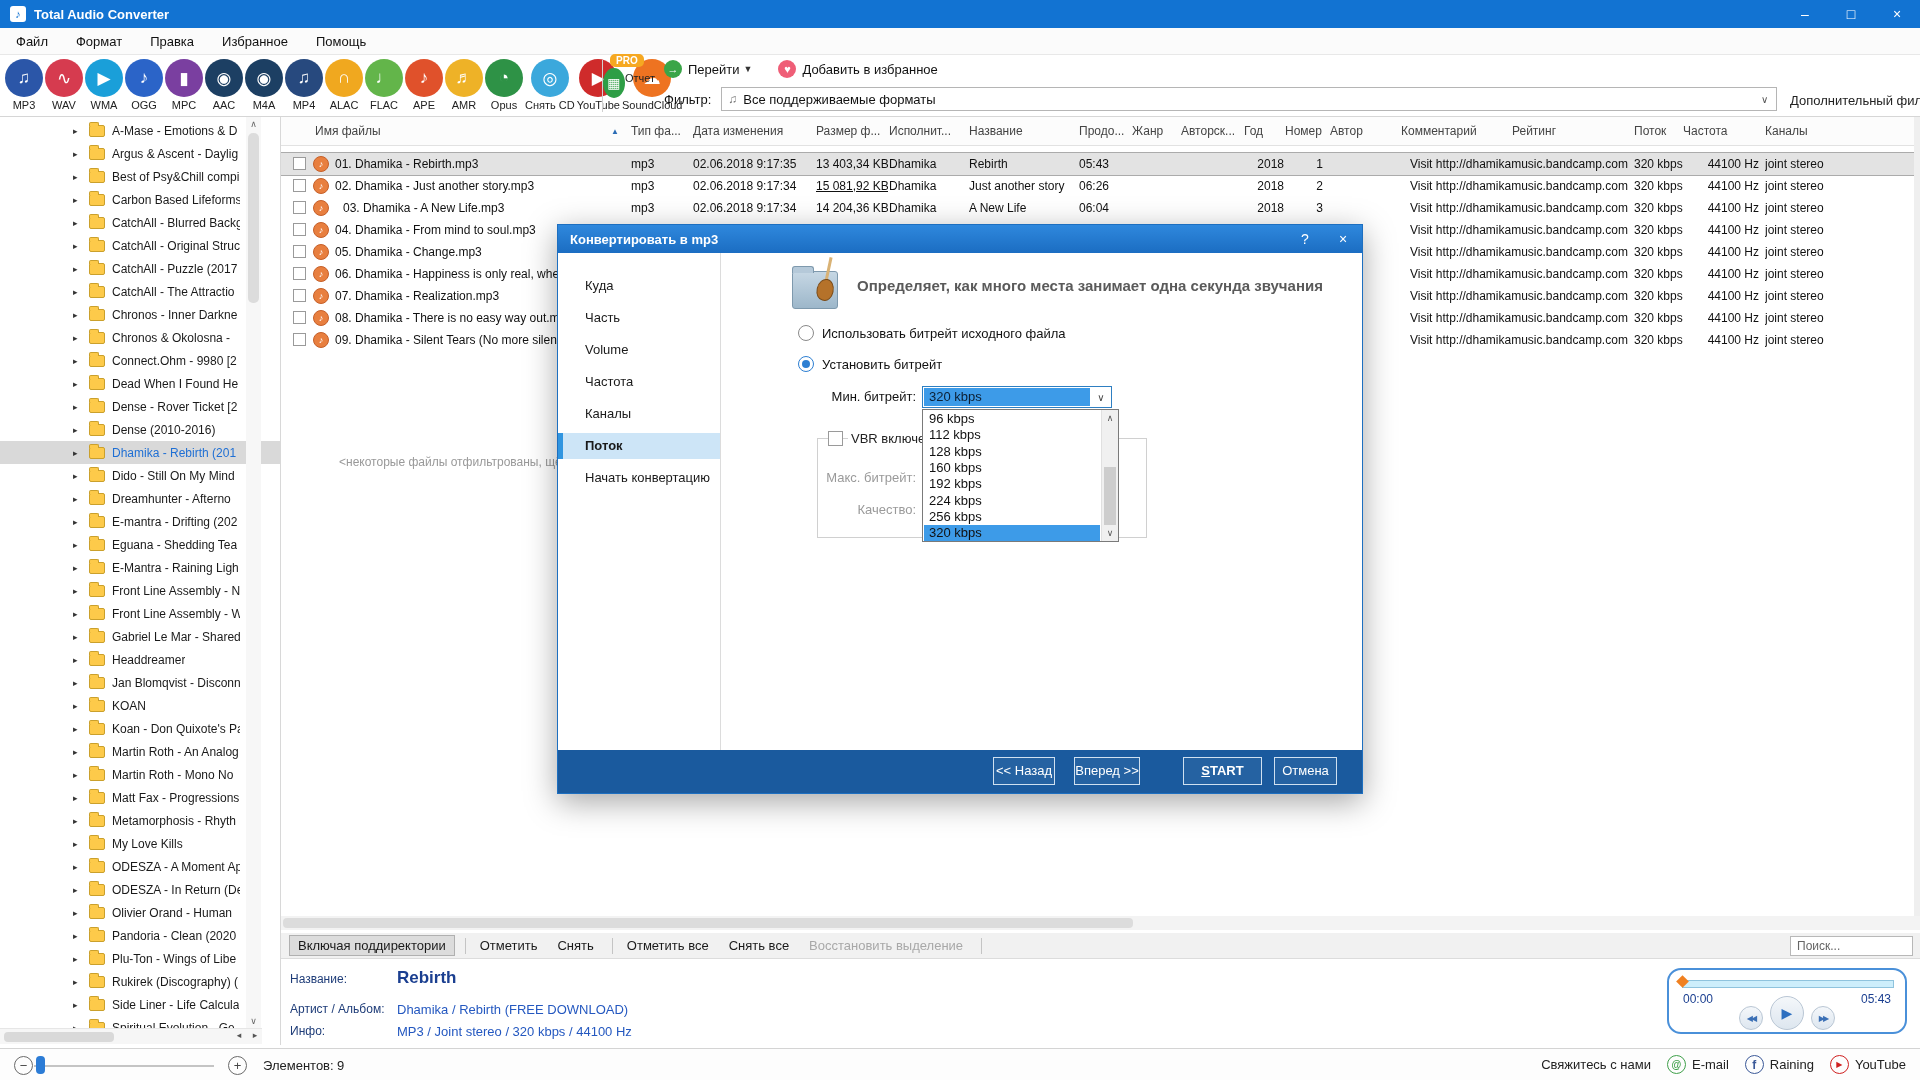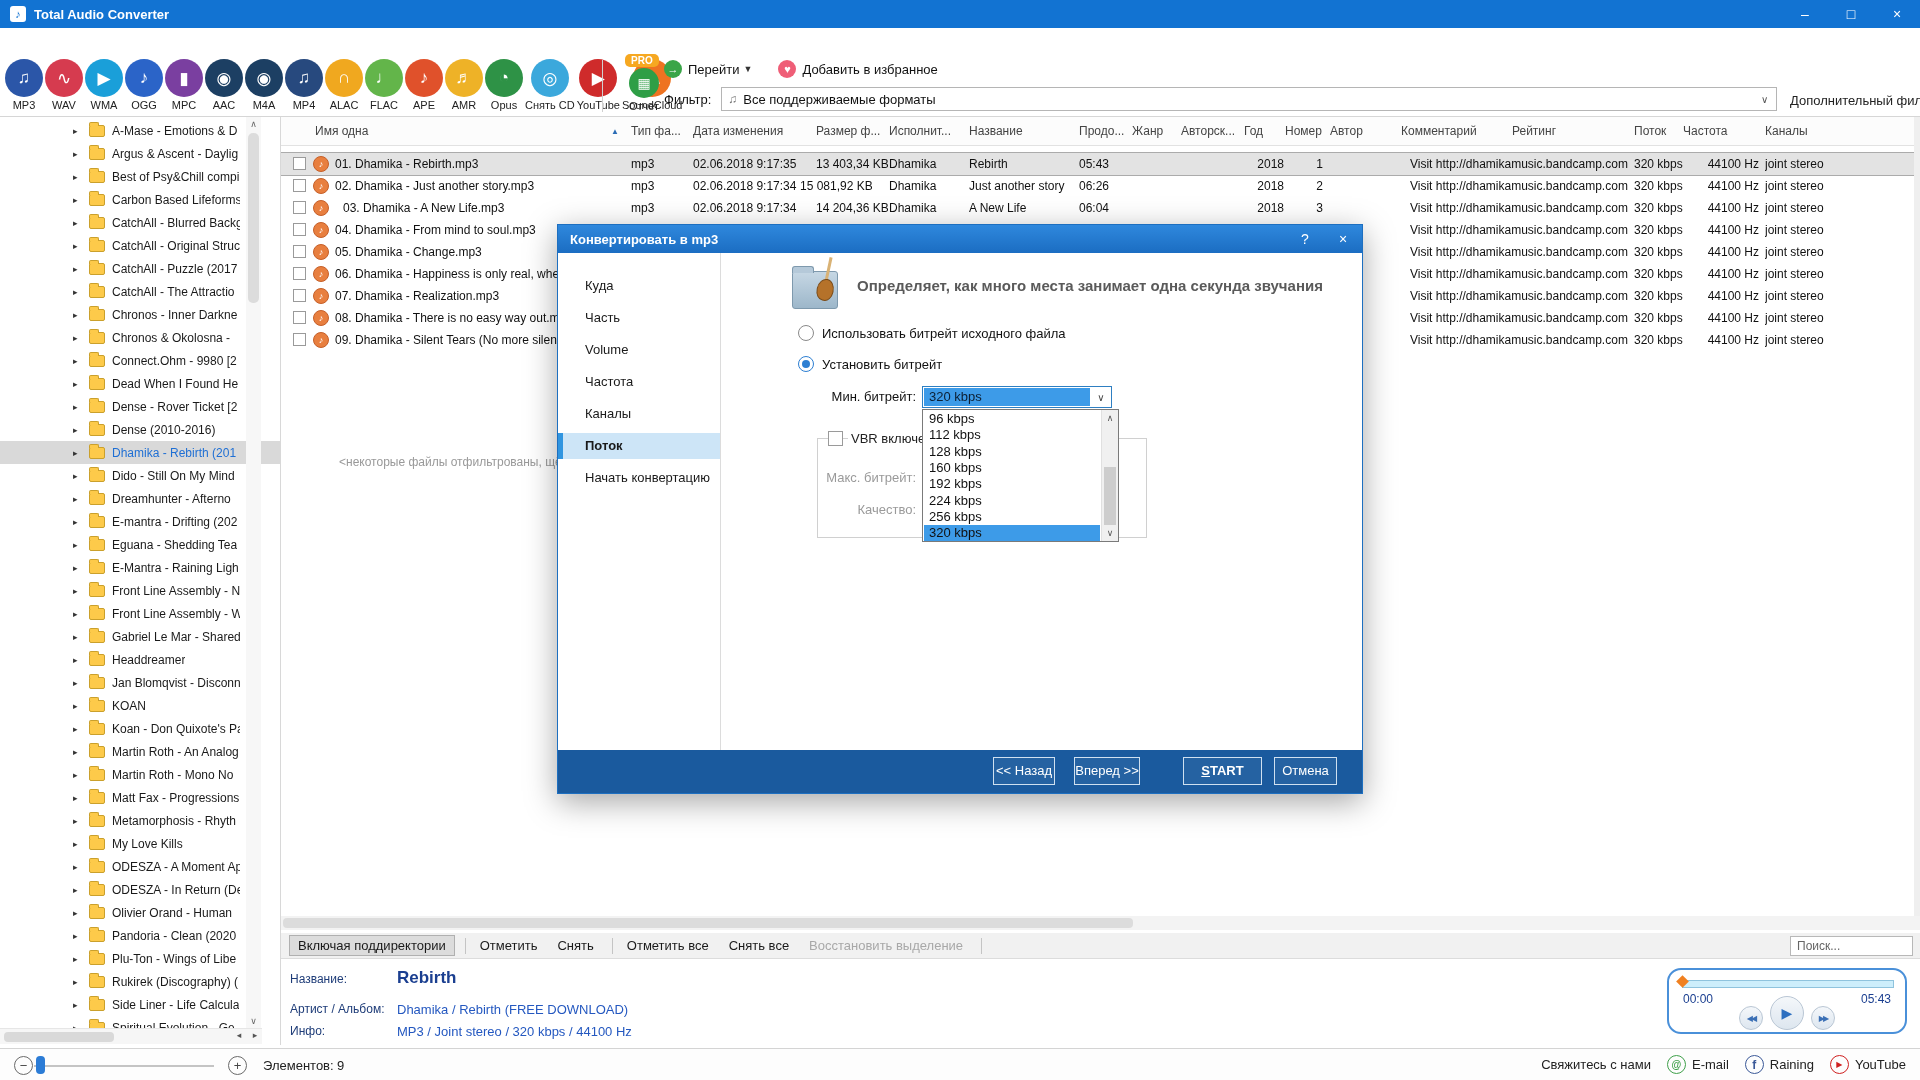--- a/index.html
+++ b/index.html
@@ -14,21 +14,21 @@
 
 .menubar{position:absolute;top:28px;left:0;width:100%;height:27px;background:#fbfbfb;border-bottom:1px solid #e8e8e8;display:flex;align-items:center;font-size:13px;color:#111;padding-left:2px}
 .menuitem{padding:0 14px;height:100%;display:flex;align-items:center}
 
 .toolbar{position:absolute;top:55px;left:0;width:100%;height:62px;background:#fff;border-bottom:1px solid #d6d6d6}
 .formats{position:absolute;left:4px;top:0;display:flex}
 .fmt{min-width:40px;padding:0 1px;display:flex;flex-direction:column;align-items:center}
 .fmt .circ{width:38px;height:38px;border-radius:50%;color:#fff;font-size:17px;display:flex;align-items:center;justify-content:center;margin-top:4px}
 .fmt .lbl{font-size:11px;color:#222;margin-top:2px;white-space:nowrap}
 .tbsep{position:absolute;left:602px;top:5px;width:1px;height:52px;background:#d0d0d0}
-.report{position:absolute;left:618px;top:0;width:52px;display:flex;flex-direction:column;align-items:center}
+.report{position:absolute;left:603px;top:0;width:52px;display:flex;align-items:center}
 .report .circ{width:30px;height:30px;border-radius:50%;background:#2e9e46;color:#fff;font-size:14px;display:flex;align-items:center;justify-content:center;margin-top:13px}
 .report .lbl{font-size:11px;color:#222;margin-top:2px}
 .pro{position:absolute;top:-1px;left:7px;background:#f6a821;color:#fff;font-size:10px;font-weight:bold;padding:1px 6px;border-radius:5px;z-index:2}
 .tbrow1{position:absolute;left:664px;top:5px;display:flex;align-items:center;font-size:13px;color:#111}
 .miniico{width:18px;height:18px;border-radius:50%;color:#fff;font-size:11px;display:flex;align-items:center;justify-content:center;margin-right:6px}
 .goico{background:#3aa548}
 .favico{background:#ef5e77;margin-left:26px}
 .dropcaret{font-size:9px;color:#333;margin-left:4px}
 .filterrow{position:absolute;left:664px;top:32px;display:flex;align-items:center;font-size:13px;color:#111}
 .filterbox{width:1056px;height:24px;border:1px solid #b5b5b5;background:#fff;display:flex;align-items:center;margin-left:10px}
@@ -147,20 +147,27 @@
   <div class="titlebar">
     <div class="appicon">♪</div>
     <div class="apptitle">Total Audio Converter</div>
     <div class="wincontrols">
       <div class="winbtn">–</div>
       <div class="winbtn">□</div>
       <div class="winbtn">×</div>
     </div>
   </div>
 
+  <div class="menubar" id="menubar">
+      <div class="menuitem">Файл</div>
+      <div class="menuitem">Формат</div>
+      <div class="menuitem">Правка</div>
+      <div class="menuitem">Избранное</div>
+      <div class="menuitem">Помощь</div>
+    </div>
 
   <div class="toolbar">
     <div class="formats" id="formats">
         <div class="fmt">
           <div class="circ" style="background: rgb(43, 86, 168);">♫</div>
           <div class="lbl">MP3</div>
         </div>
         <div class="fmt">
           <div class="circ" style="background: rgb(214, 59, 79);">∿</div>
           <div class="lbl">WAV</div>
@@ -457,21 +464,21 @@
     <div class="hscroll">
       <div class="thumb"></div>
       <div class="harr" style="right:16px">◂</div>
       <div class="harr" style="right:0">▸</div>
     </div>
   </div>
   <div class="vdiv"></div>
 
   <div class="filelist">
     <div class="lheader" id="lheader">
-        <div class="hc" style="left: 34px; width: 290px;">Имя одна</div>
+        <div class="hc" style="left: 34px; width: 290px;">Имя файлы</div>
         <div class="sortarrow">▲</div>
         <div class="hc" style="left: 350px; width: 58px;">Тип фа...</div>
         <div class="hc" style="left: 412px; width: 120px;">Дата изменения</div>
         <div class="hc" style="left: 535px; width: 72px;">Размер ф...</div>
         <div class="hc" style="left: 608px; width: 78px;">Исполнит...</div>
         <div class="hc" style="left: 688px; width: 106px;">Название</div>
         <div class="hc" style="left: 798px; width: 46px;">Продо...</div>
         <div class="hc" style="left: 851px; width: 46px;">Жанр</div>
         <div class="hc" style="left: 900px; width: 56px;">Авторск...</div>
         <div class="hc" style="left: 963px; width: 45px;">Год</div>
@@ -500,21 +507,21 @@
           <div class="fc" style="left: 1353px; width: 58px;">320 kbps</div>
           <div class="fc" style="left: 1402px; width: 76px; text-align: right;">44100 Hz</div>
           <div class="fc" style="left: 1484px; width: 100px;">joint stereo</div>
         </div>
         <div class="frow" style="top: 58px;">
           <div class="cb"></div>
           <div class="ficirc">♪</div>
           <div class="fc fname" style="left: 54px; width: 292px;">02. Dhamika - Just another story.mp3</div>
           <div class="fc" style="left: 350px; width: 58px;">mp3</div>
           <div class="fc" style="left: 412px; width: 120px;">02.06.2018 9:17:34</div>
-          <div class="fc" style="left: 519px; width: 72px;">15 081,92 KB</div>
+          <div class="fc" style="left: 535px; width: 72px; text-decoration: underline;">15 081,92 KB</div>
           <div class="fc" style="left: 608px; width: 78px;">Dhamika</div>
           <div class="fc" style="left: 688px; width: 106px;">Just another story</div>
           <div class="fc" style="left: 798px; width: 46px;">06:26</div>
           <div class="fc" style="left: 958px; width: 45px; text-align: right;">2018</div>
           <div class="fc" style="left: 1004px; width: 38px; text-align: right;">2</div>
           <div class="fc ovf" style="left: 1129px; width: 225px;">Visit http://dhamikamusic.bandcamp.com</div>
           <div class="fc" style="left: 1353px; width: 58px;">320 kbps</div>
           <div class="fc" style="left: 1402px; width: 76px; text-align: right;">44100 Hz</div>
           <div class="fc" style="left: 1484px; width: 100px;">joint stereo</div>
         </div>

